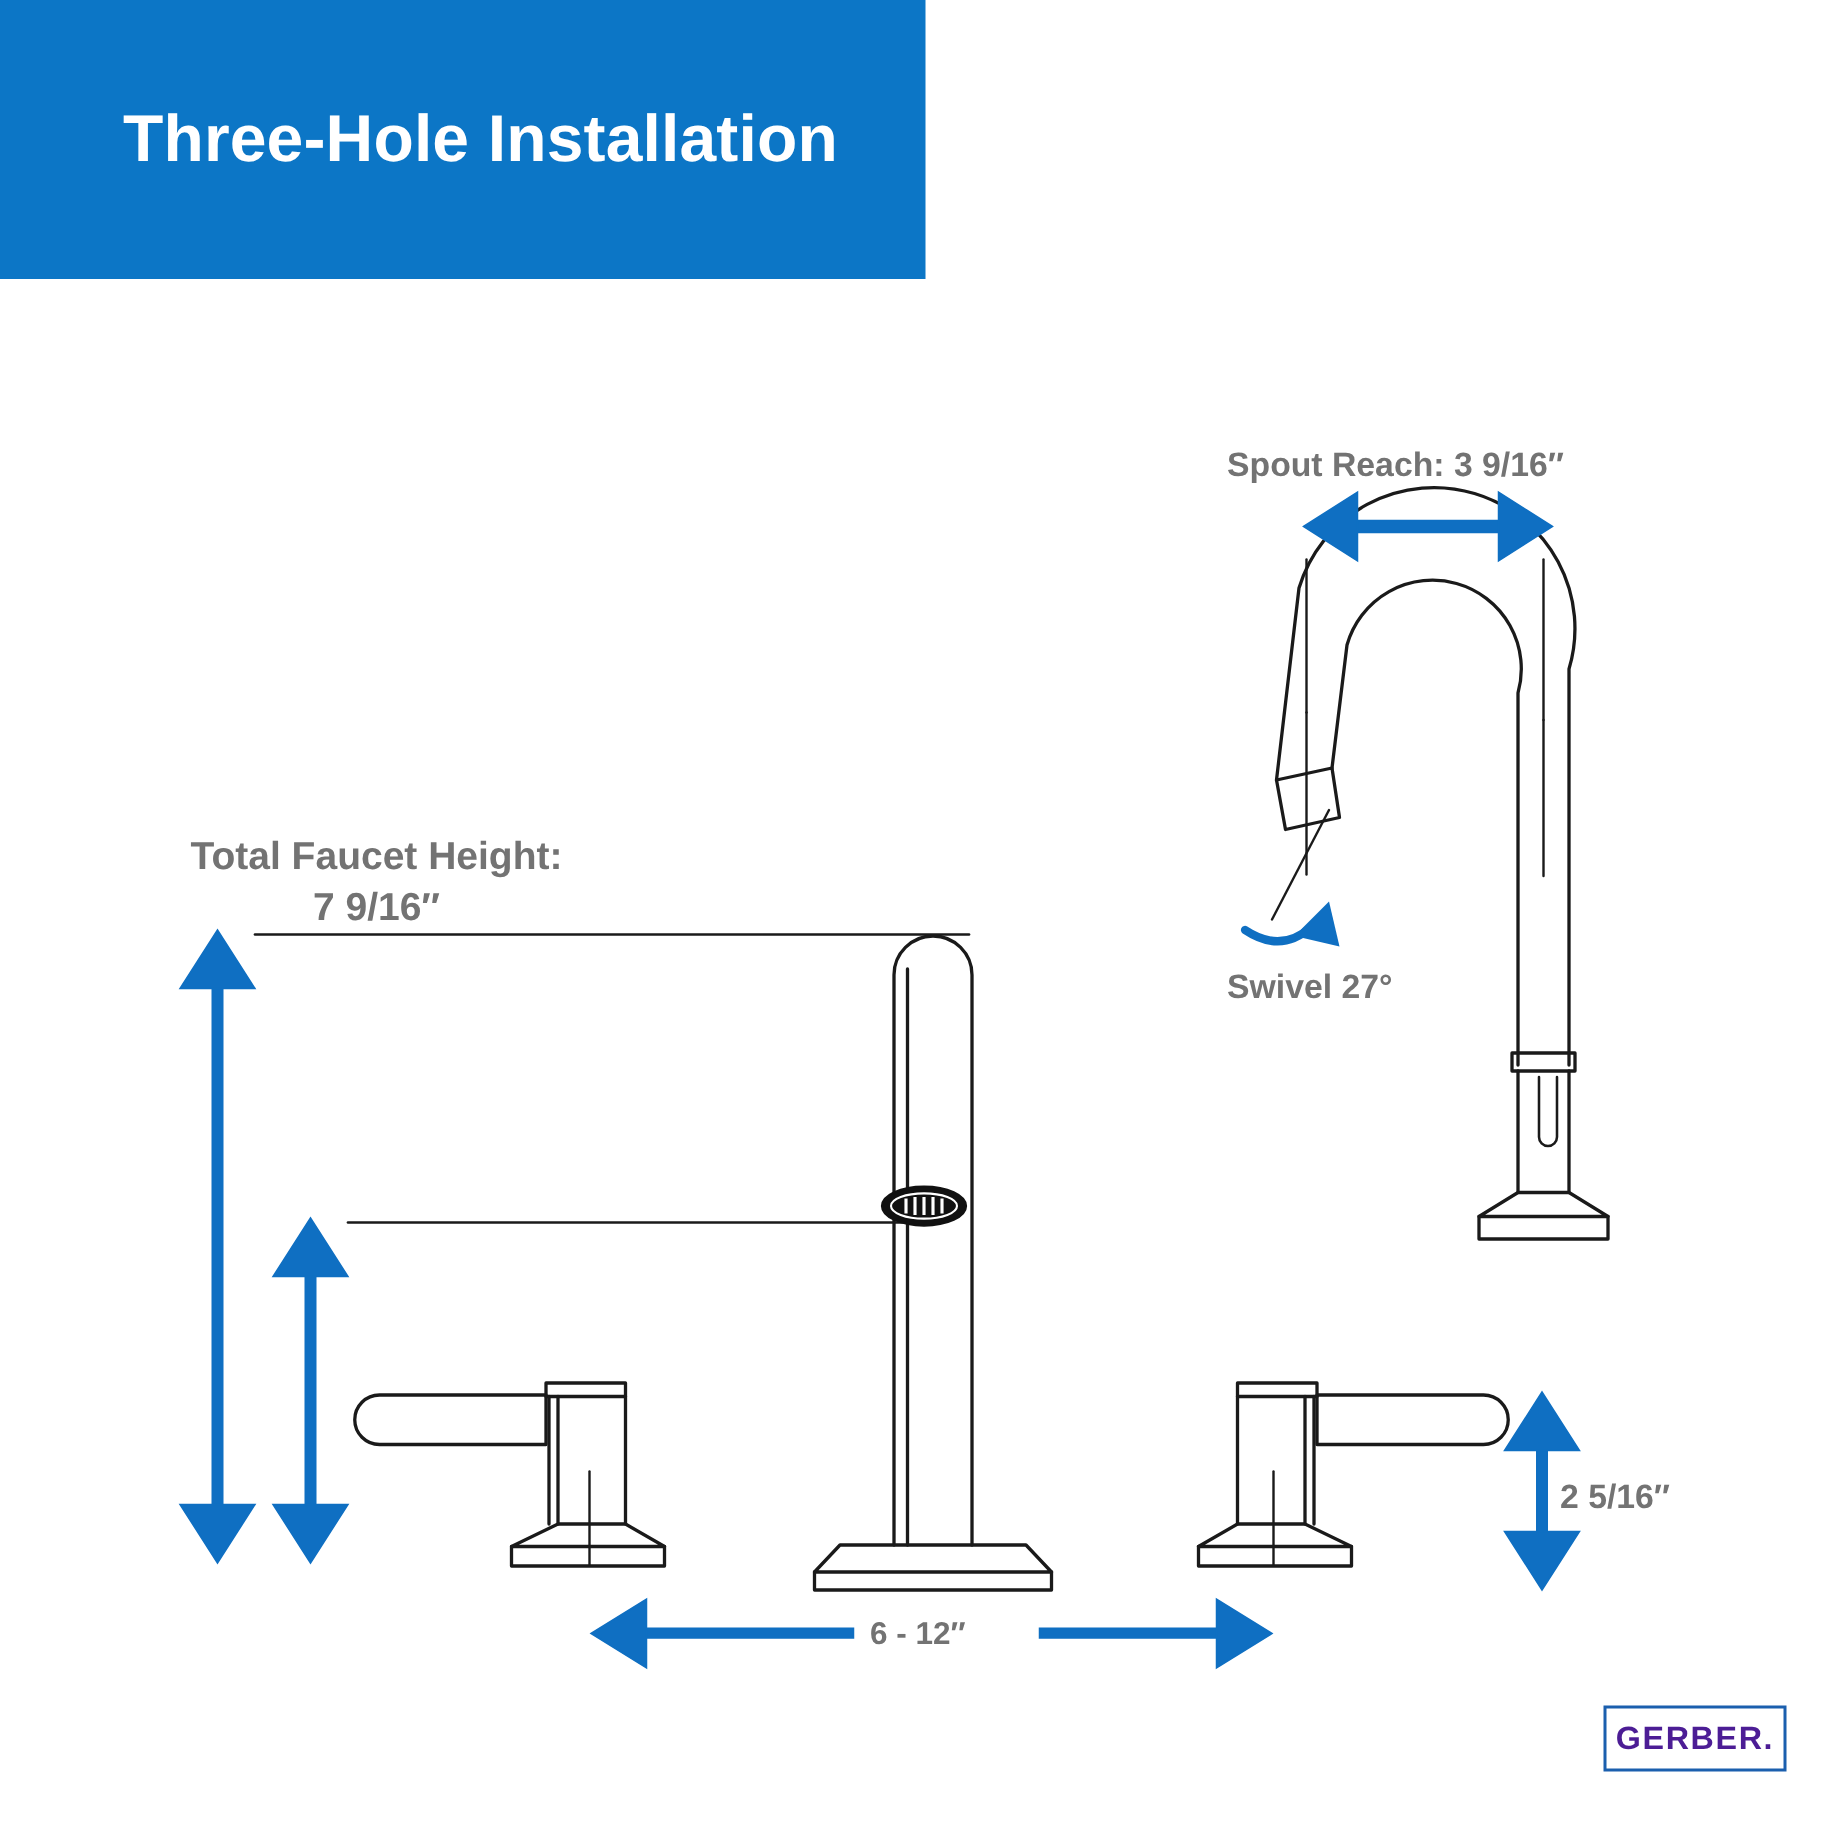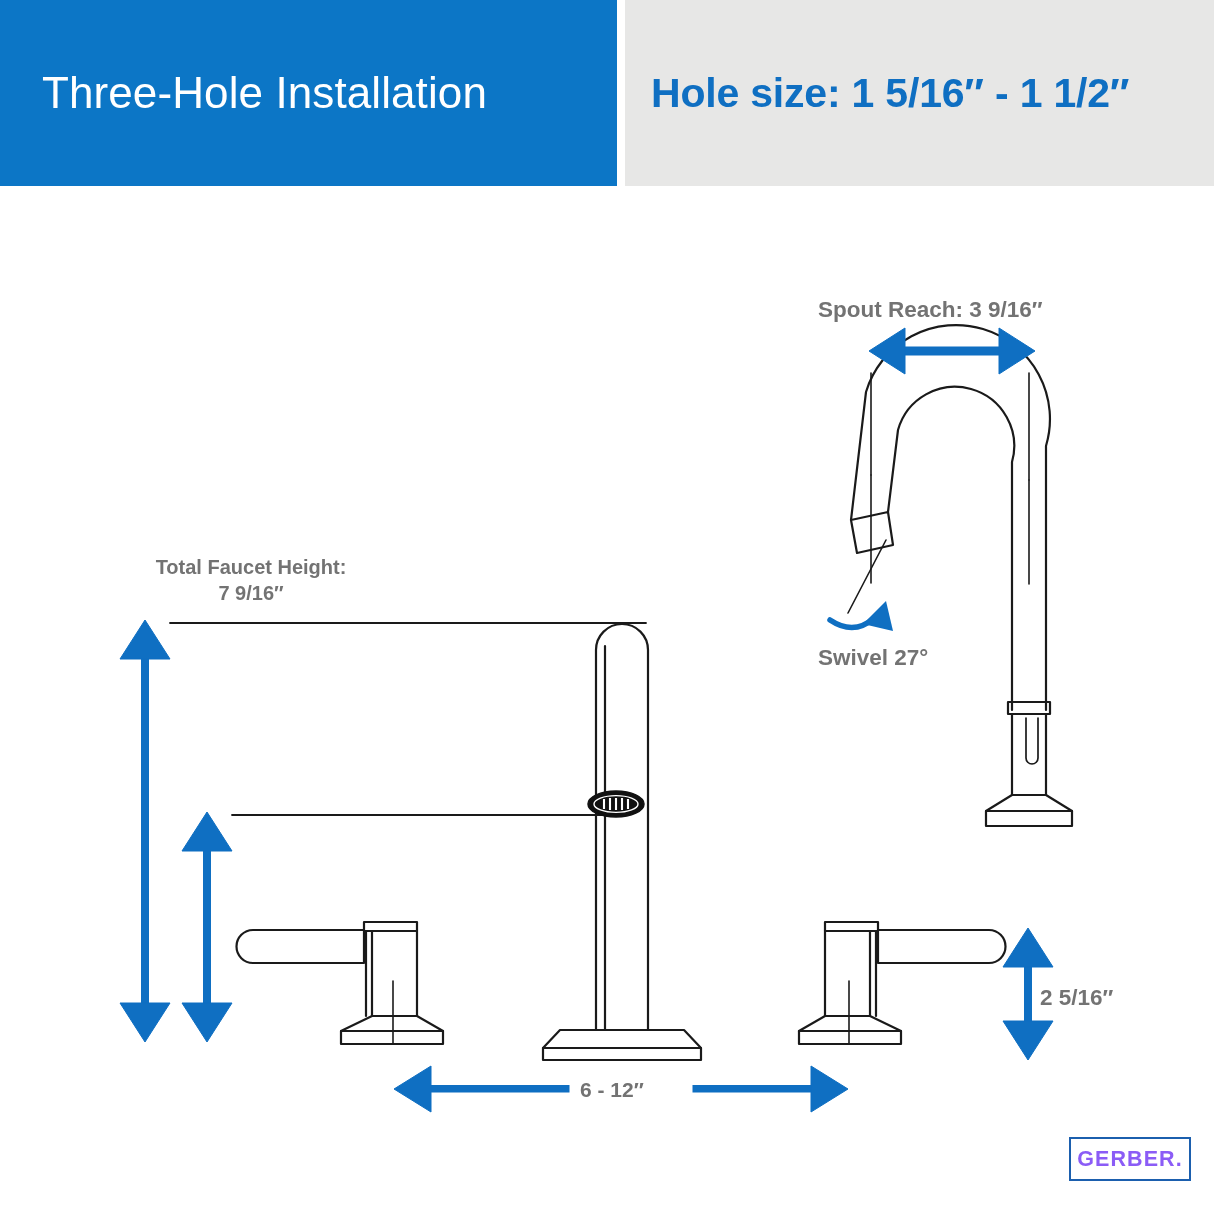--- a/index.html
+++ b/index.html
@@ -34,23 +34,23 @@
     background: #0C76C6;
   }
   #band-gray {
     left: 625px;
     width: 589px;
     background: #E7E7E6;
   }
   #band-blue .band-text {
     color: #ffffff;
     font-size: 44px;
-    font-weight: 400;
+    font-weight: 700;
     letter-spacing: .1px;
-    padding-left: 42px;
+    padding-left: 82px;
   }
   #band-gray .band-text {
     color: #0F6FC2;
     font-size: 41px;
     font-weight: 700;
     padding-left: 26px;
     letter-spacing: -.2px;
   }
 
   
@@ -59,21 +59,21 @@
     color: #737373;
     font-weight: 700;
     line-height: 1.3;
     white-space: pre;
   }
   #lbl-total {
     left: 118px;
     top: 554px;
     width: 266px;
     text-align: center;
-    font-size: 20px;
+    font-size: 26px;
   }
   #lbl-aerator {
     left: 190px;
     top: 744px;
     width: 208px;
     text-align: center;
     font-size: 22.5px;
   }
   #lbl-spread {
     left: 580px;
@@ -114,36 +114,33 @@
     width: 122px;
     height: 44px;
     border: 2.5px solid #1B5FAE;
     background: #ffffff;
     box-sizing: border-box;
     display: flex;
     align-items: center;
     justify-content: center;
   }
   #logo .logo-text {
-    color: #8b5cf6;
+    color: #4c1d95;
     font-size: 21.5px;
     font-weight: 700;
     letter-spacing: 1.1px;
   }
 </style>
 </head>
 <body>
 
 <div id="sheet">
 
   <div class="band" id="band-blue">
     <div class="band-text">Three-Hole Installation</div>
-  </div>
-  <div class="band" id="band-gray">
-    <div class="band-text">Hole size: 1 5/16″ - 1 1/2″</div>
   </div>
 
   <svg class="layer" viewBox="0 0 1214 1214">
     <g fill="none" stroke="#1A1A1A" stroke-width="2.2" stroke-linejoin="round" stroke-linecap="round">
 
       <g>
 
         <path d="M596 1030 L596 650 A26 26 0 0 1 648 650 L648 1030"></path>
 
         <path d="M605 1030 L605 646"></path>

